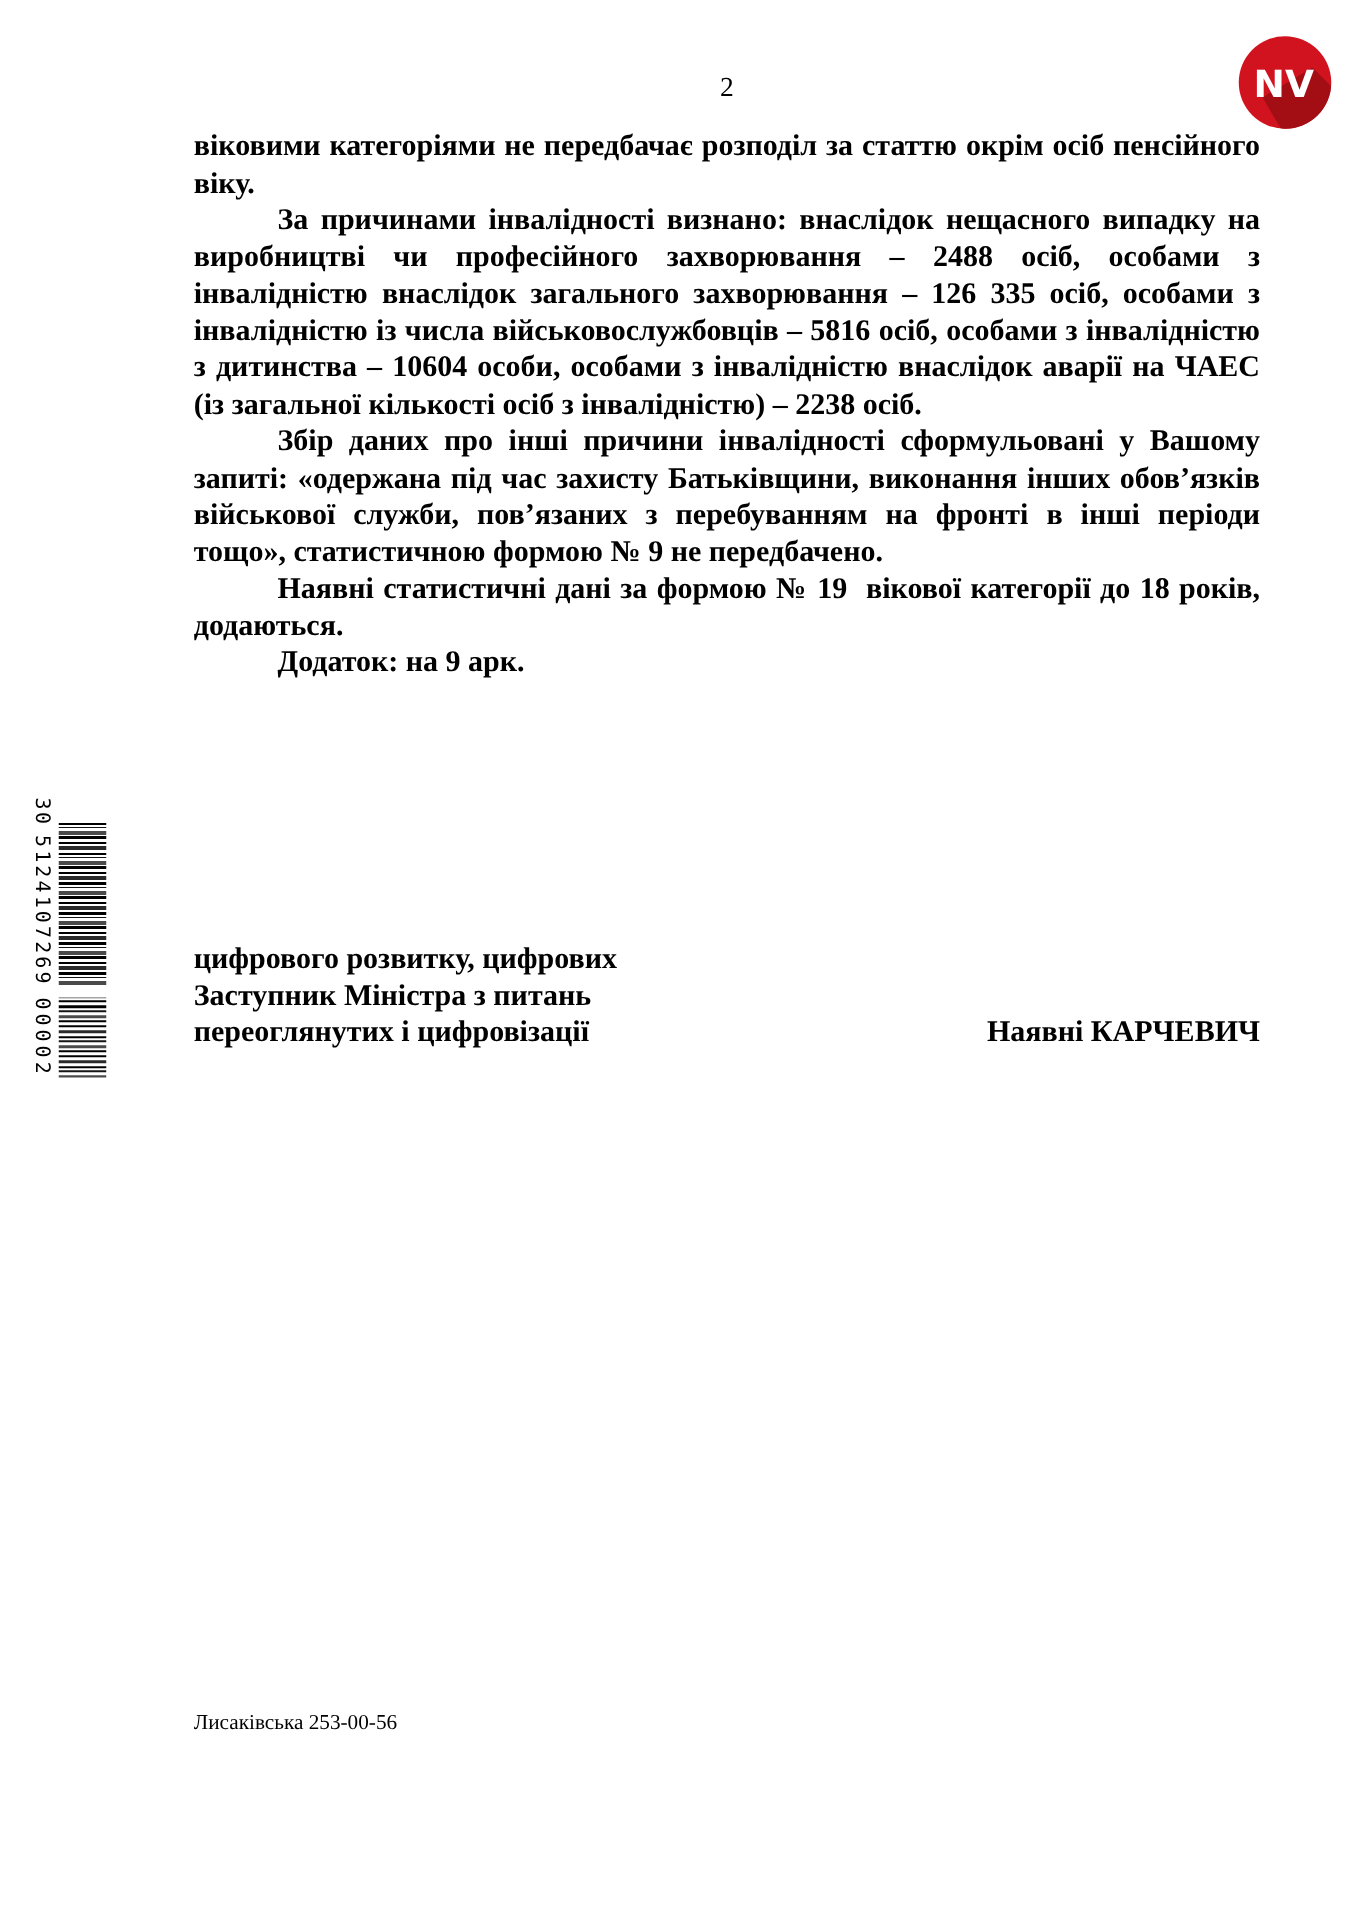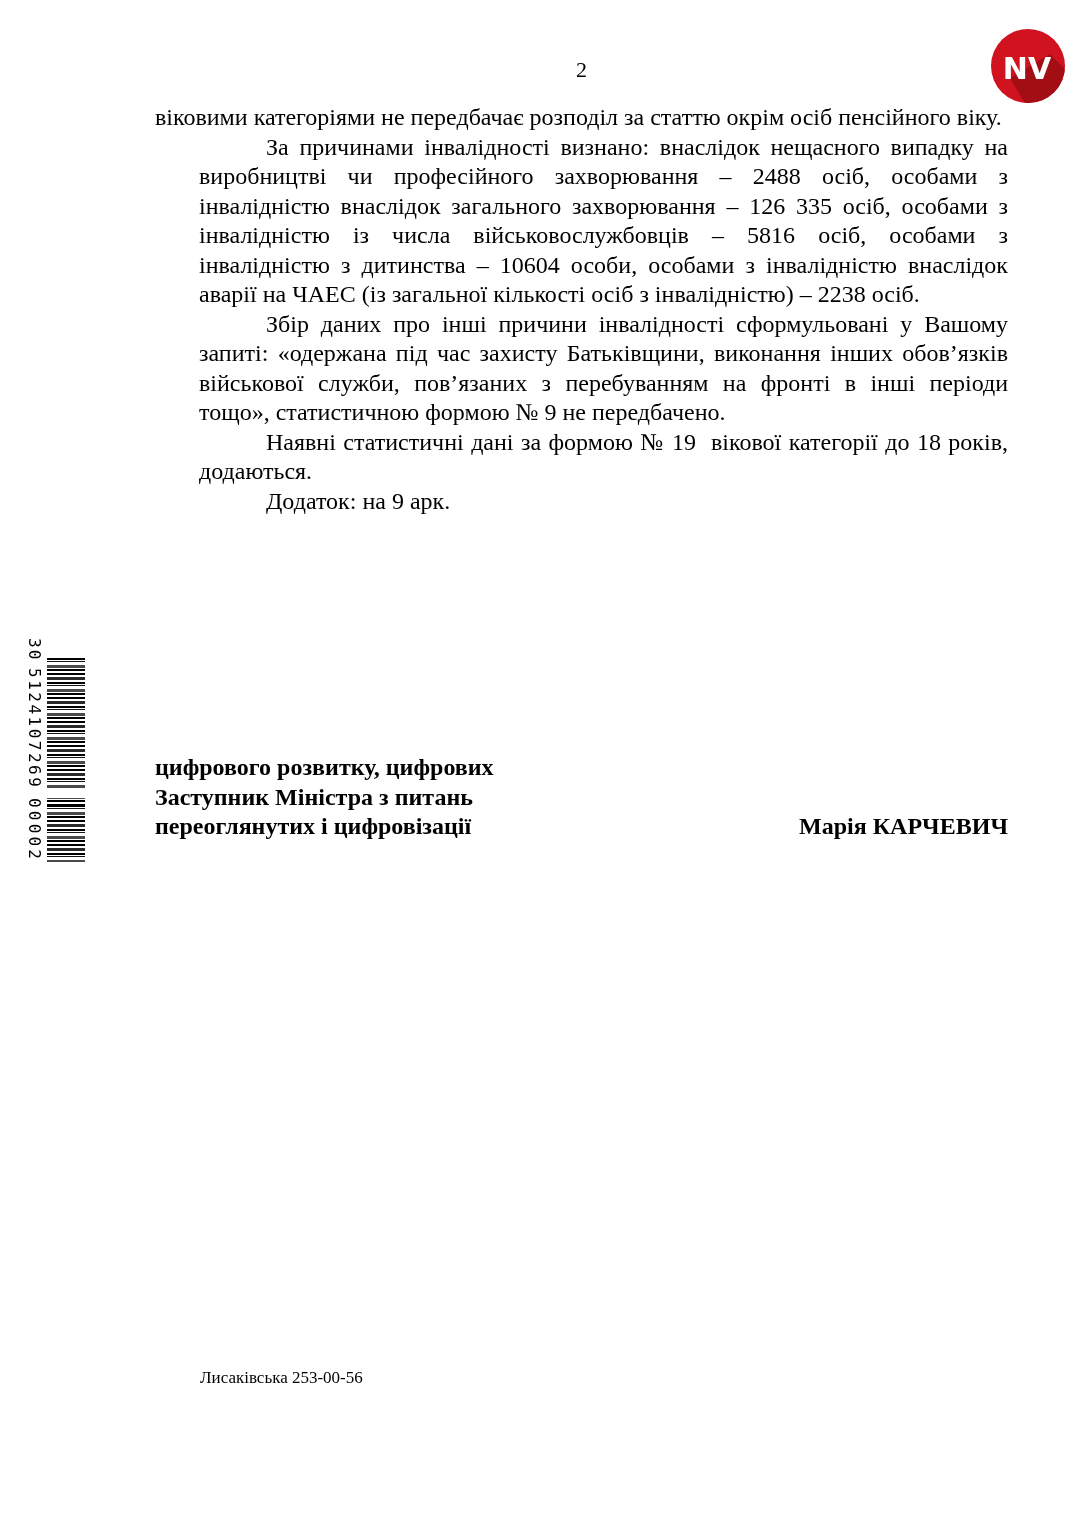--- a/index.html
+++ b/index.html
@@ -15,30 +15,30 @@
     position: absolute; top: 56px; left: 155px; width: 853px;
     text-align: center; font-size: 22px; line-height: 28px;
   }
   .logo {
     position: absolute; left: 990px; top: 28px; width: 76px; height: 76px;
   }
   .content {
     position: absolute; left: 155px; top: 103px; width: 853px;
     font-size: 24px; line-height: 29.5px; text-align: justify;
   }
-  .content p { margin: 0; padding: 0; }
-  .content p.indent { text-indent: 67px; margin-left: 44px; }
+  .content p { margin: 0; padding: 0; font-weight: bold; }
+  .content p.indent { text-indent: 67px; }
   .signature {
     position: absolute; left: 155px; top: 753px; width: 853px;
     font-size: 24px; line-height: 29.5px; font-weight: bold;
   }
   .signature .sig-name { position: absolute; right: 0; bottom: 0; white-space: nowrap; }
   .footer {
     position: absolute; left: 155px; top: 1368px;
-    font-size: 17px; line-height: 20px; margin-left: 45px;
+    font-size: 17px; line-height: 20px;
   }
   
   .barcode-wrap { position: absolute; left: 26px; top: 638px; width: 59px; height: 224px; }
   .barcode-inner {
     position: relative; width: 224px; height: 59px;
     transform-origin: 0 0;
     transform: rotate(90deg) translateY(-59px);
   }
   .bars {
     position: absolute; top: 0; height: 38px;
@@ -92,16 +92,16 @@
     <div class="bc-digits bc-head">30</div>
     <div class="bc-digits bc-g1">5124107269</div>
     <div class="bc-digits bc-g2">00002</div>
   </div>
 </div>
 
 <div class="signature">
   <div>цифрового розвитку, цифрових</div>
   <div>Заступник Міністра з питань</div>
   <div>переоглянутих і цифровізації</div>
-  <div class="sig-name">Марія КАРЧЕВИЧ</div>
+  <div class="sig-name">Наявні КАРЧЕВИЧ</div>
 </div>
 
 <div class="footer">Лисаківська 253-00-56</div>
 
 </body></html>

